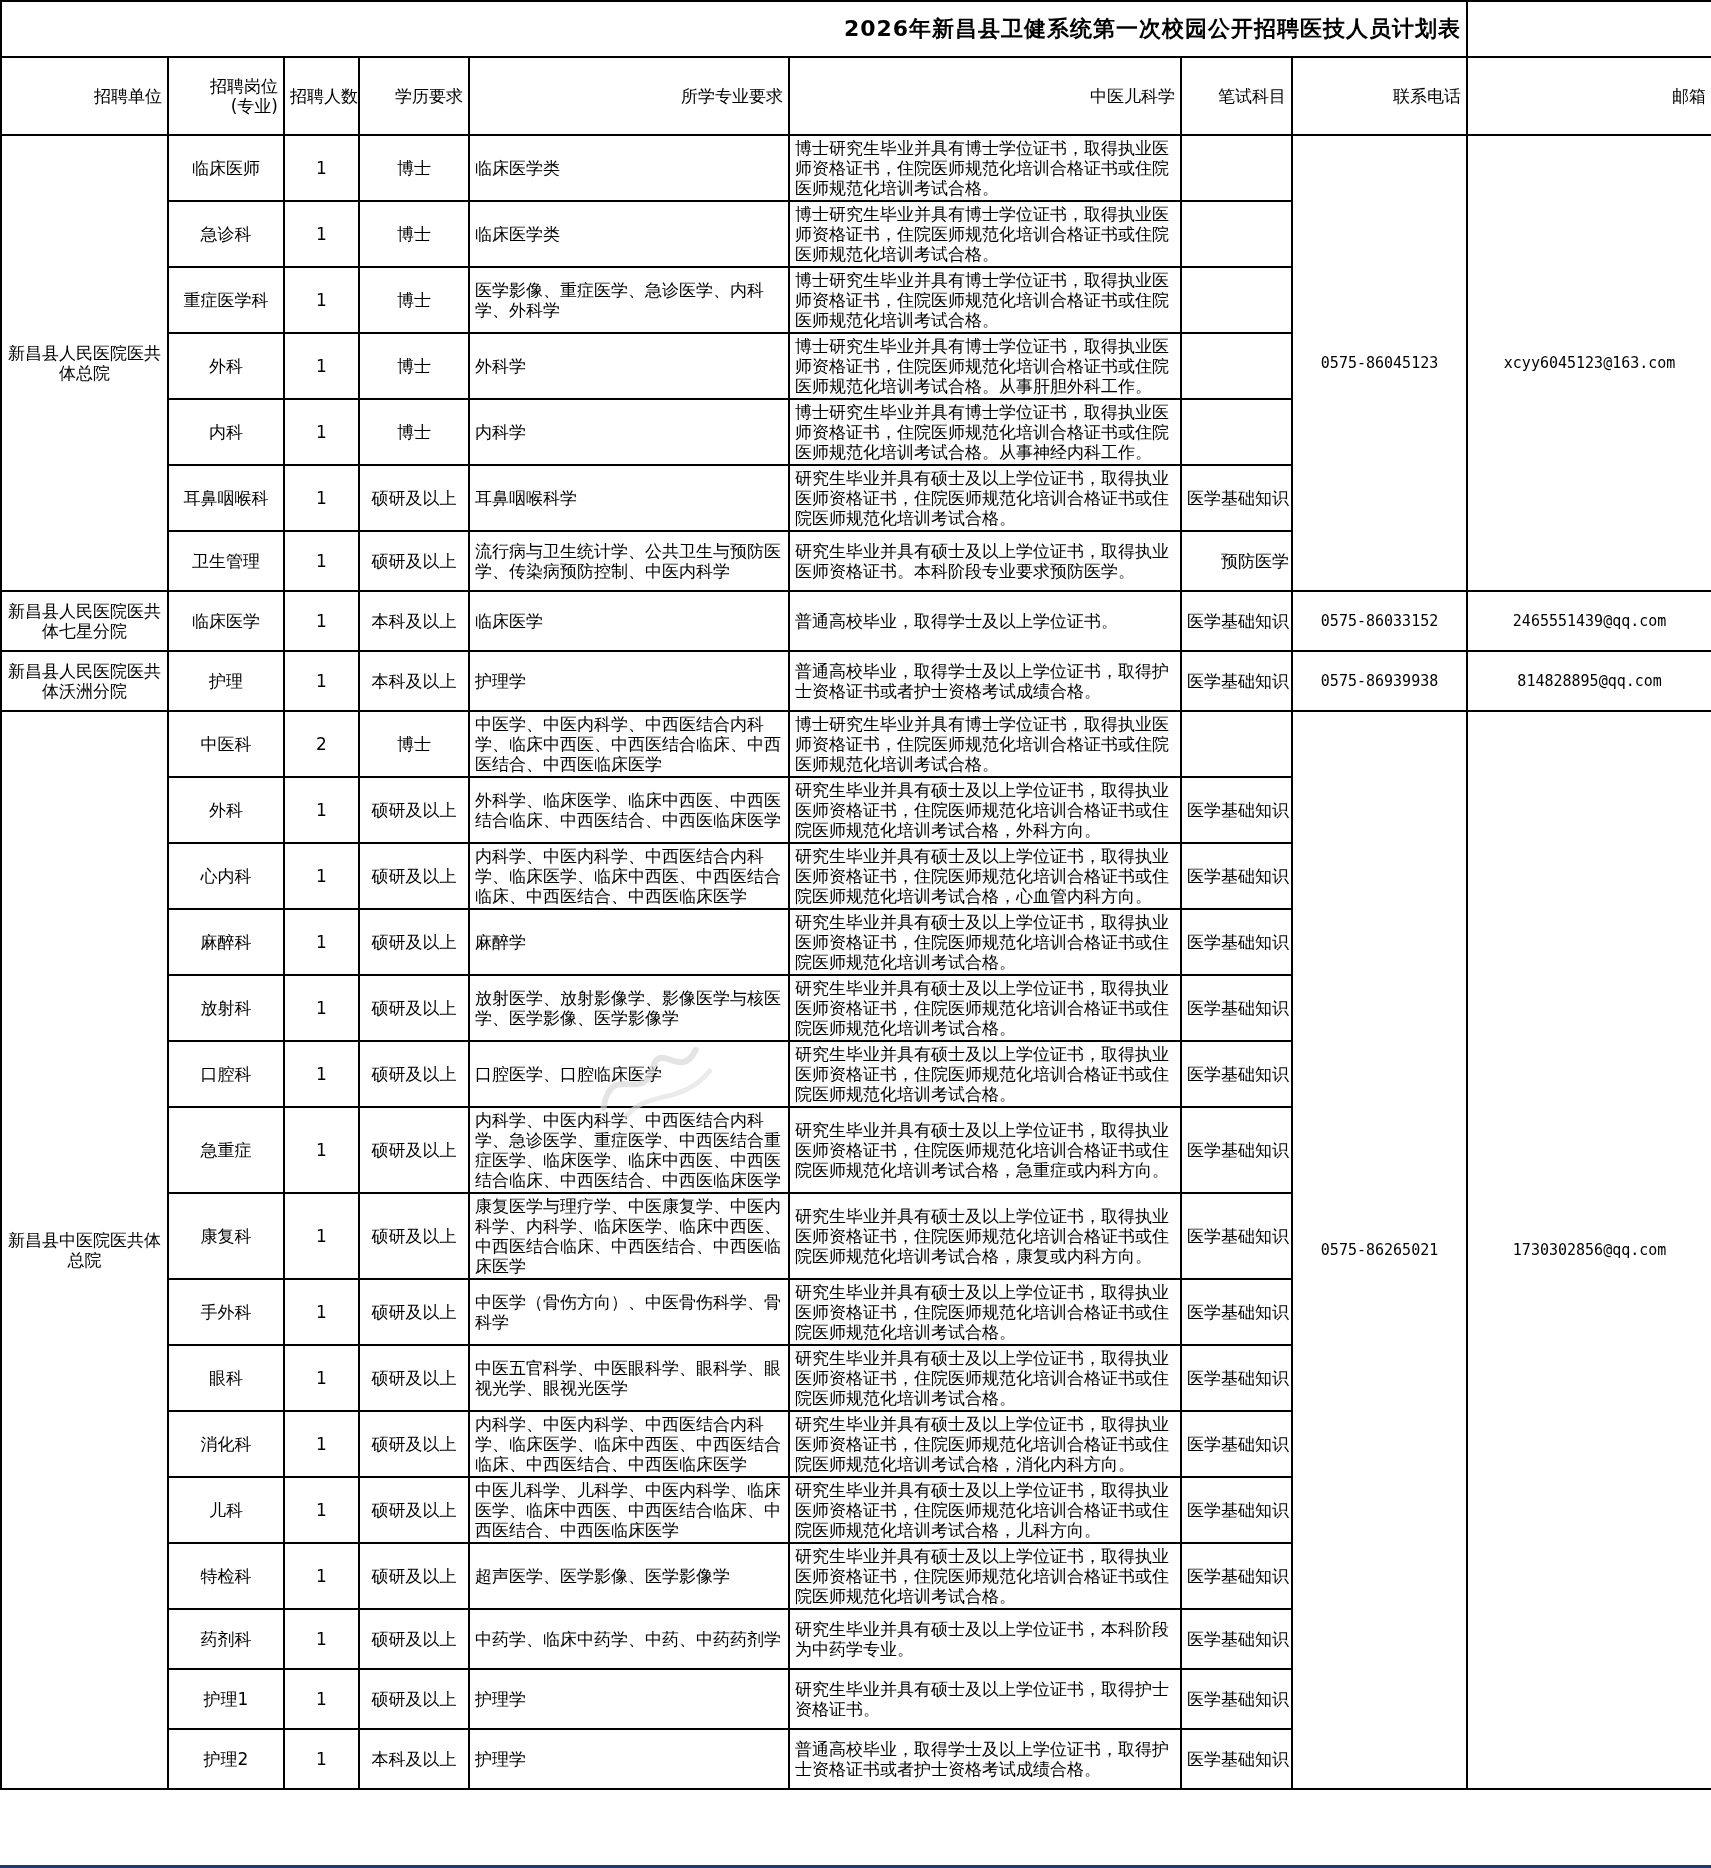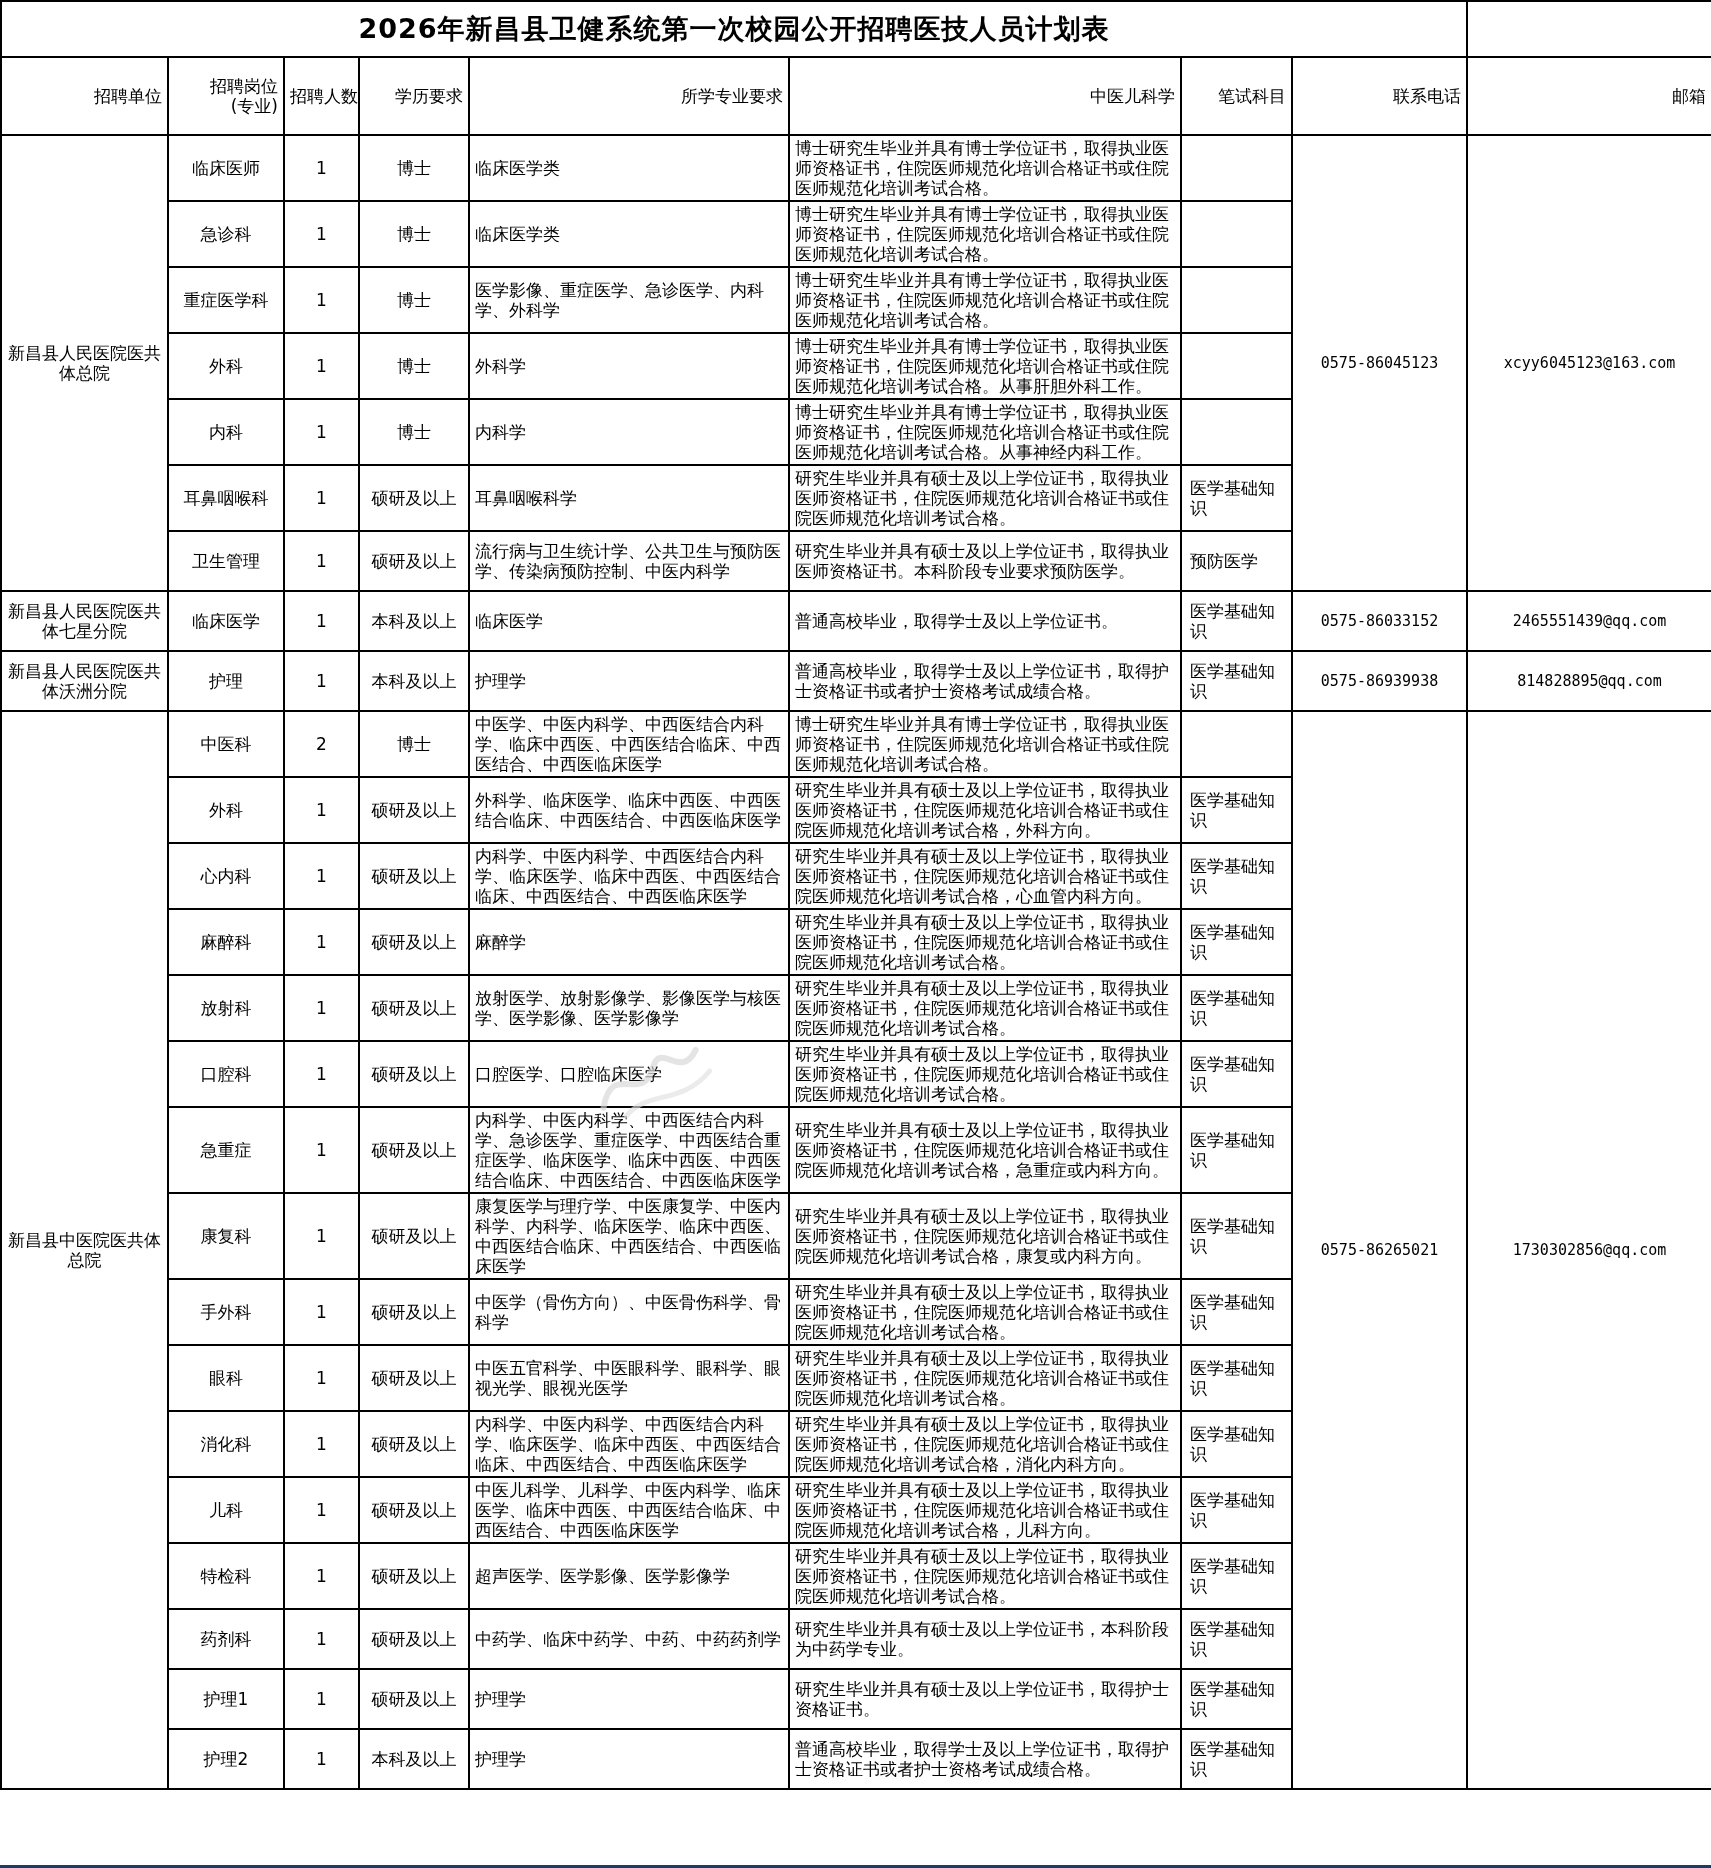--- a/index.html
+++ b/index.html
@@ -2,29 +2,29 @@
 <html lang="zh"><head>
 <meta charset="utf-8">
 <style>
   html,body{margin:0;padding:0;background:#fff;}
   body{width:1711px;color:#000;font-family:"DejaVu Sans",sans-serif;}
   .sheet{position:relative;width:1711px;min-height:1868px;background:#fff;}
   table{border-collapse:collapse;table-layout:fixed;width:1711px;}
   th,td{border:2px solid #000;padding:2px 5px;font-size:17px;line-height:20px;
         font-weight:normal;vertical-align:middle;word-break:break-all;background:#fff;}
   tr.data-row>td{height:54px;}
-  .title-cell{font-size:27px;font-weight:bold;text-align:center;height:50px;
+  .title-cell{font-size:22px;font-weight:bold;text-align:right;height:50px;
               letter-spacing:1px;word-break:keep-all;}
   .header-row th{height:72px;text-align:right;white-space:pre-line;word-break:keep-all;}
   .c-center{text-align:center;}
   .c-left{text-align:left;margin-top:41px;}
   .mono{font-family:"DejaVu Sans Mono",monospace;font-size:15px;text-align:center;
         word-break:keep-all;white-space:nowrap;}
   .unit-cell{text-align:center;margin-top:44px;}
-  .exam-cell{padding:2px 8px;text-align:left;}
+  .exam-cell{padding:2px 2px;text-align:right;}
   .watermark{position:absolute;left:585px;top:1030px;width:150px;height:90px;
              transform:rotate(-15deg);opacity:.65;pointer-events:none;}
   .bottom-accent{position:absolute;left:0;right:0;bottom:0;height:3px;background:#1b3a6b;}
 </style>
 </head>
 <body>
 
 <div class="sheet">
 
   <table>

